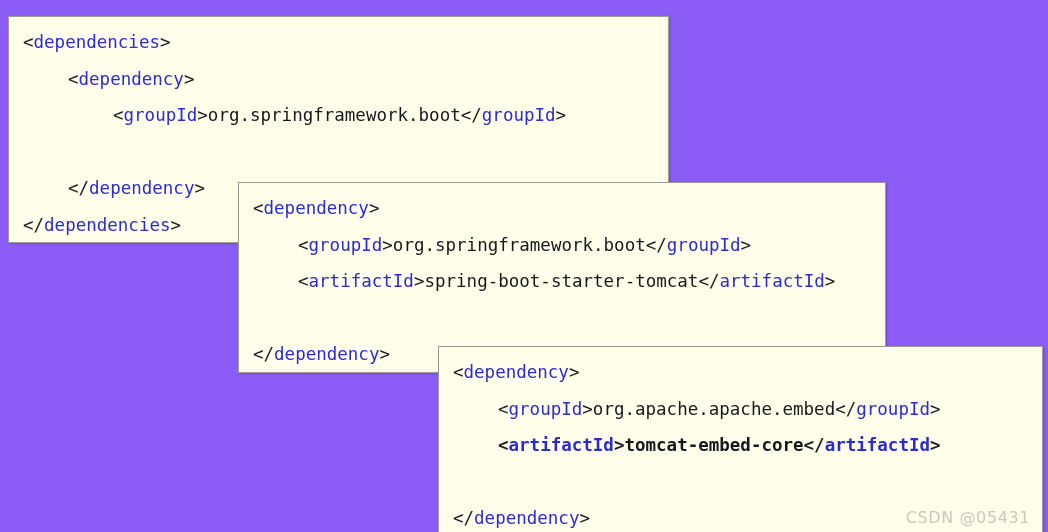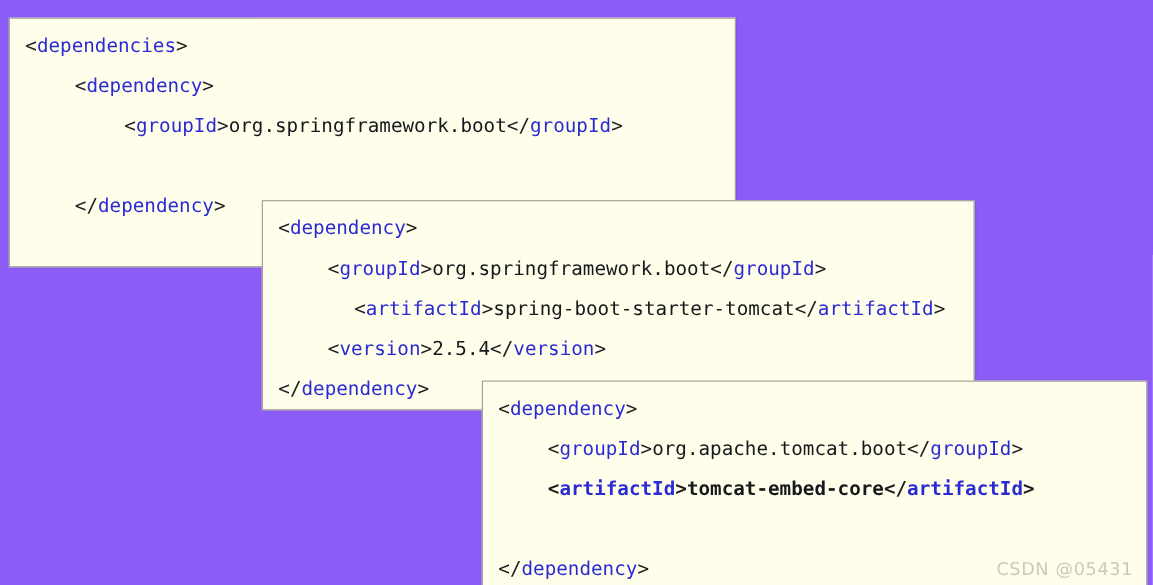--- a/index.html
+++ b/index.html
@@ -56,32 +56,32 @@
 </head>
 <body>
 
 <div id="screen">
 
   <div class="code-panel" id="panel-1">
       <div class="code-line" style="top: 14px; padding-left: 14px;"><span class="punct">&lt;</span><span class="tag">dependencies</span><span class="punct">&gt;</span></div>
       <div class="code-line" style="top: 50.6px; padding-left: 59px;"><span class="punct">&lt;</span><span class="tag">dependency</span><span class="punct">&gt;</span></div>
       <div class="code-line" style="top: 87.2px; padding-left: 104px;"><span class="punct">&lt;</span><span class="tag">groupId</span><span class="punct">&gt;</span><span class="txt">org.springframework.boot</span><span class="punct">&lt;/</span><span class="tag">groupId</span><span class="punct">&gt;</span></div>
       <div class="code-line" style="top: 160.4px; padding-left: 59px;"><span class="punct">&lt;/</span><span class="tag">dependency</span><span class="punct">&gt;</span></div>
+      <div class="code-line" style="top: 197px; padding-left: 14px;"><span class="punct">&lt;/</span><span class="tag">dependencies</span><span class="punct">&gt;</span></div>
     </div>
 
   <div class="code-panel" id="panel-2">
       <div class="code-line" style="top: 14px; padding-left: 14px;"><span class="punct">&lt;</span><span class="tag">dependency</span><span class="punct">&gt;</span></div>
       <div class="code-line" style="top: 50.6px; padding-left: 59px;"><span class="punct">&lt;</span><span class="tag">groupId</span><span class="punct">&gt;</span><span class="txt">org.springframework.boot</span><span class="punct">&lt;/</span><span class="tag">groupId</span><span class="punct">&gt;</span></div>
-      <div class="code-line" style="top: 87.2px; padding-left: 59px; margin-left: 24px;"><span class="punct">&lt;</span><span class="tag">artifactId</span><span class="punct">&gt;</span><span class="txt">spring-boot-starter-tomcat</span><span class="punct">&lt;/</span><span class="tag">artifactId</span><span class="punct">&gt;</span></div>
-      <div class="code-line" style="top: 123.8px; padding-left: 59px;"><span class="punct">&lt;</span><span class="tag">version</span><span class="punct">&gt;</span><span class="txt">2.5.4</span><span class="punct">&lt;/</span><span class="tag">version</span><span class="punct">&gt;</span></div>
+      <div class="code-line" style="top: 87.2px; padding-left: 59px;"><span class="punct">&lt;</span><span class="tag">artifactId</span><span class="punct">&gt;</span><span class="txt">spring-boot-starter-tomcat</span><span class="punct">&lt;/</span><span class="tag">artifactId</span><span class="punct">&gt;</span></div>
       <div class="code-line" style="top: 160.4px; padding-left: 14px;"><span class="punct">&lt;/</span><span class="tag">dependency</span><span class="punct">&gt;</span></div>
     </div>
 
   <div class="code-panel" id="panel-3">
 
   <div class="code-line" style="top: 14px; padding-left: 14px;"><span class="punct">&lt;</span><span class="tag">dependency</span><span class="punct">&gt;</span></div>
-      <div class="code-line" style="top: 50.6px; padding-left: 59px;"><span class="punct">&lt;</span><span class="tag">groupId</span><span class="punct">&gt;</span><span class="txt">org.apache.tomcat.boot</span><span class="punct">&lt;/</span><span class="tag">groupId</span><span class="punct">&gt;</span></div>
+      <div class="code-line" style="top: 50.6px; padding-left: 59px;"><span class="punct">&lt;</span><span class="tag">groupId</span><span class="punct">&gt;</span><span class="txt">org.apache.apache.embed</span><span class="punct">&lt;/</span><span class="tag">groupId</span><span class="punct">&gt;</span></div>
       <div class="code-line" style="top: 87.2px; padding-left: 59px; font-weight: bold;"><span class="punct">&lt;</span><span class="tag">artifactId</span><span class="punct">&gt;</span><span class="txt">tomcat-embed-core</span><span class="punct">&lt;/</span><span class="tag">artifactId</span><span class="punct">&gt;</span></div>
       <div class="code-line" style="top: 160.4px; padding-left: 14px;"><span class="punct">&lt;/</span><span class="tag">dependency</span><span class="punct">&gt;</span></div>
       <div class="watermark">CSDN @05431</div>
     </div>
 
 </div>
 
 </body></html>

